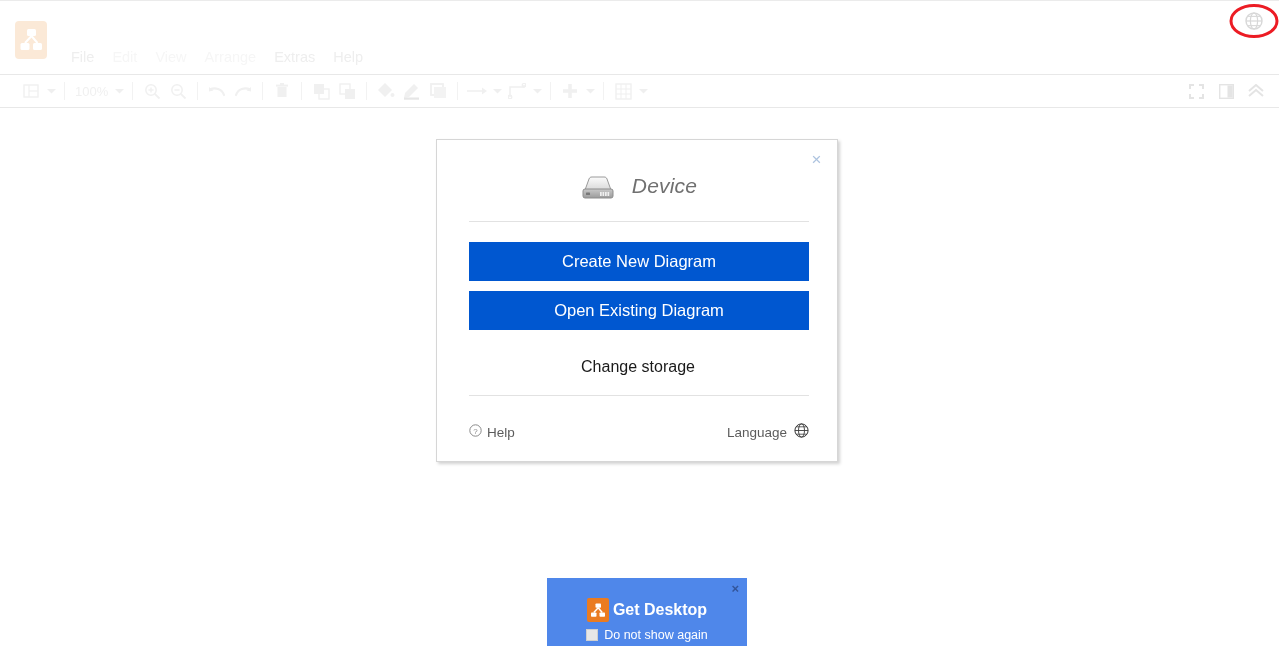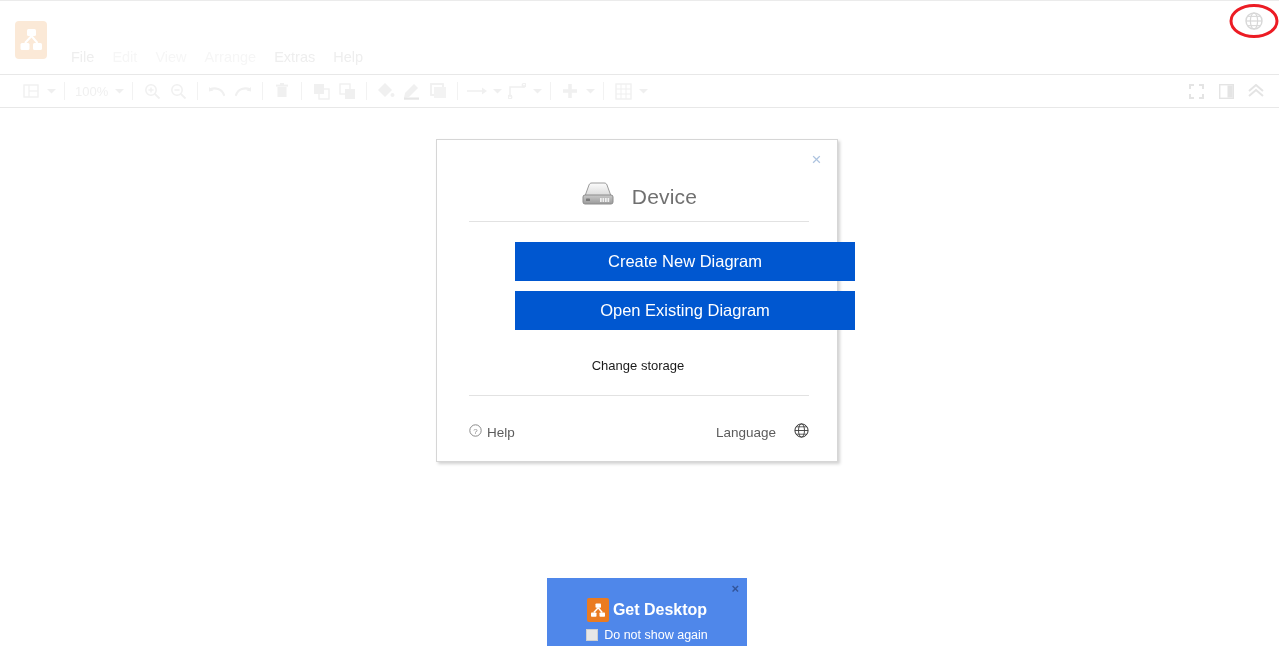--- a/index.html
+++ b/index.html
@@ -169,23 +169,23 @@
     line-height: 1;
     font-family: "Liberation Sans", sans-serif;
   }
   #dialog-header {
     position: absolute;
     left: 0;
     top: 34px;
     width: 402px;
     height: 46px;
     display: flex;
-    align-items: center;
     justify-content: center;
     gap: 15px;
+    font-style: italic;
   }
   #storage-title {
     font-size: 21px;
     color: #707070;
     letter-spacing: 0.2px;
   }
   .dlg-divider {
     position: absolute;
     left: 32px;
     width: 340px;
@@ -203,32 +203,31 @@
     background: #0057d0;
     color: #ffffff;
     font-size: 16.5px;
     border: none;
     display: flex;
     align-items: center;
     justify-content: center;
     cursor: pointer;
     font-family: "Liberation Sans", sans-serif;
     padding: 15px;
-    margin-left: 46px;
   }
   #btn-create { top: 102px; }
   #btn-open { top: 151px; text-align: right; }
 
   #change-storage {
     position: absolute;
     left: 0;
     top: 218px;
     width: 402px;
     text-align: center;
-    font-size: 13px;
+    font-size: 16px;
     color: #1a1a1a;
     cursor: pointer;
   }
 
   #dialog-footer {
     position: absolute;
     left: 32px;
     top: 281px;
     width: 340px;
     height: 22px;
@@ -240,21 +239,21 @@
     display: flex;
     align-items: center;
     gap: 5px;
     font-size: 13.5px;
     color: #5c5c5c;
     cursor: pointer;
   }
   #language-link {
     display: flex;
     align-items: center;
-    gap: 18px;
+    gap: 7px;
     font-size: 13.5px;
     color: #5c5c5c;
     cursor: pointer;
   }
 
   
   #desktop-banner {
     position: absolute;
     left: 547px;
     top: 578px;

